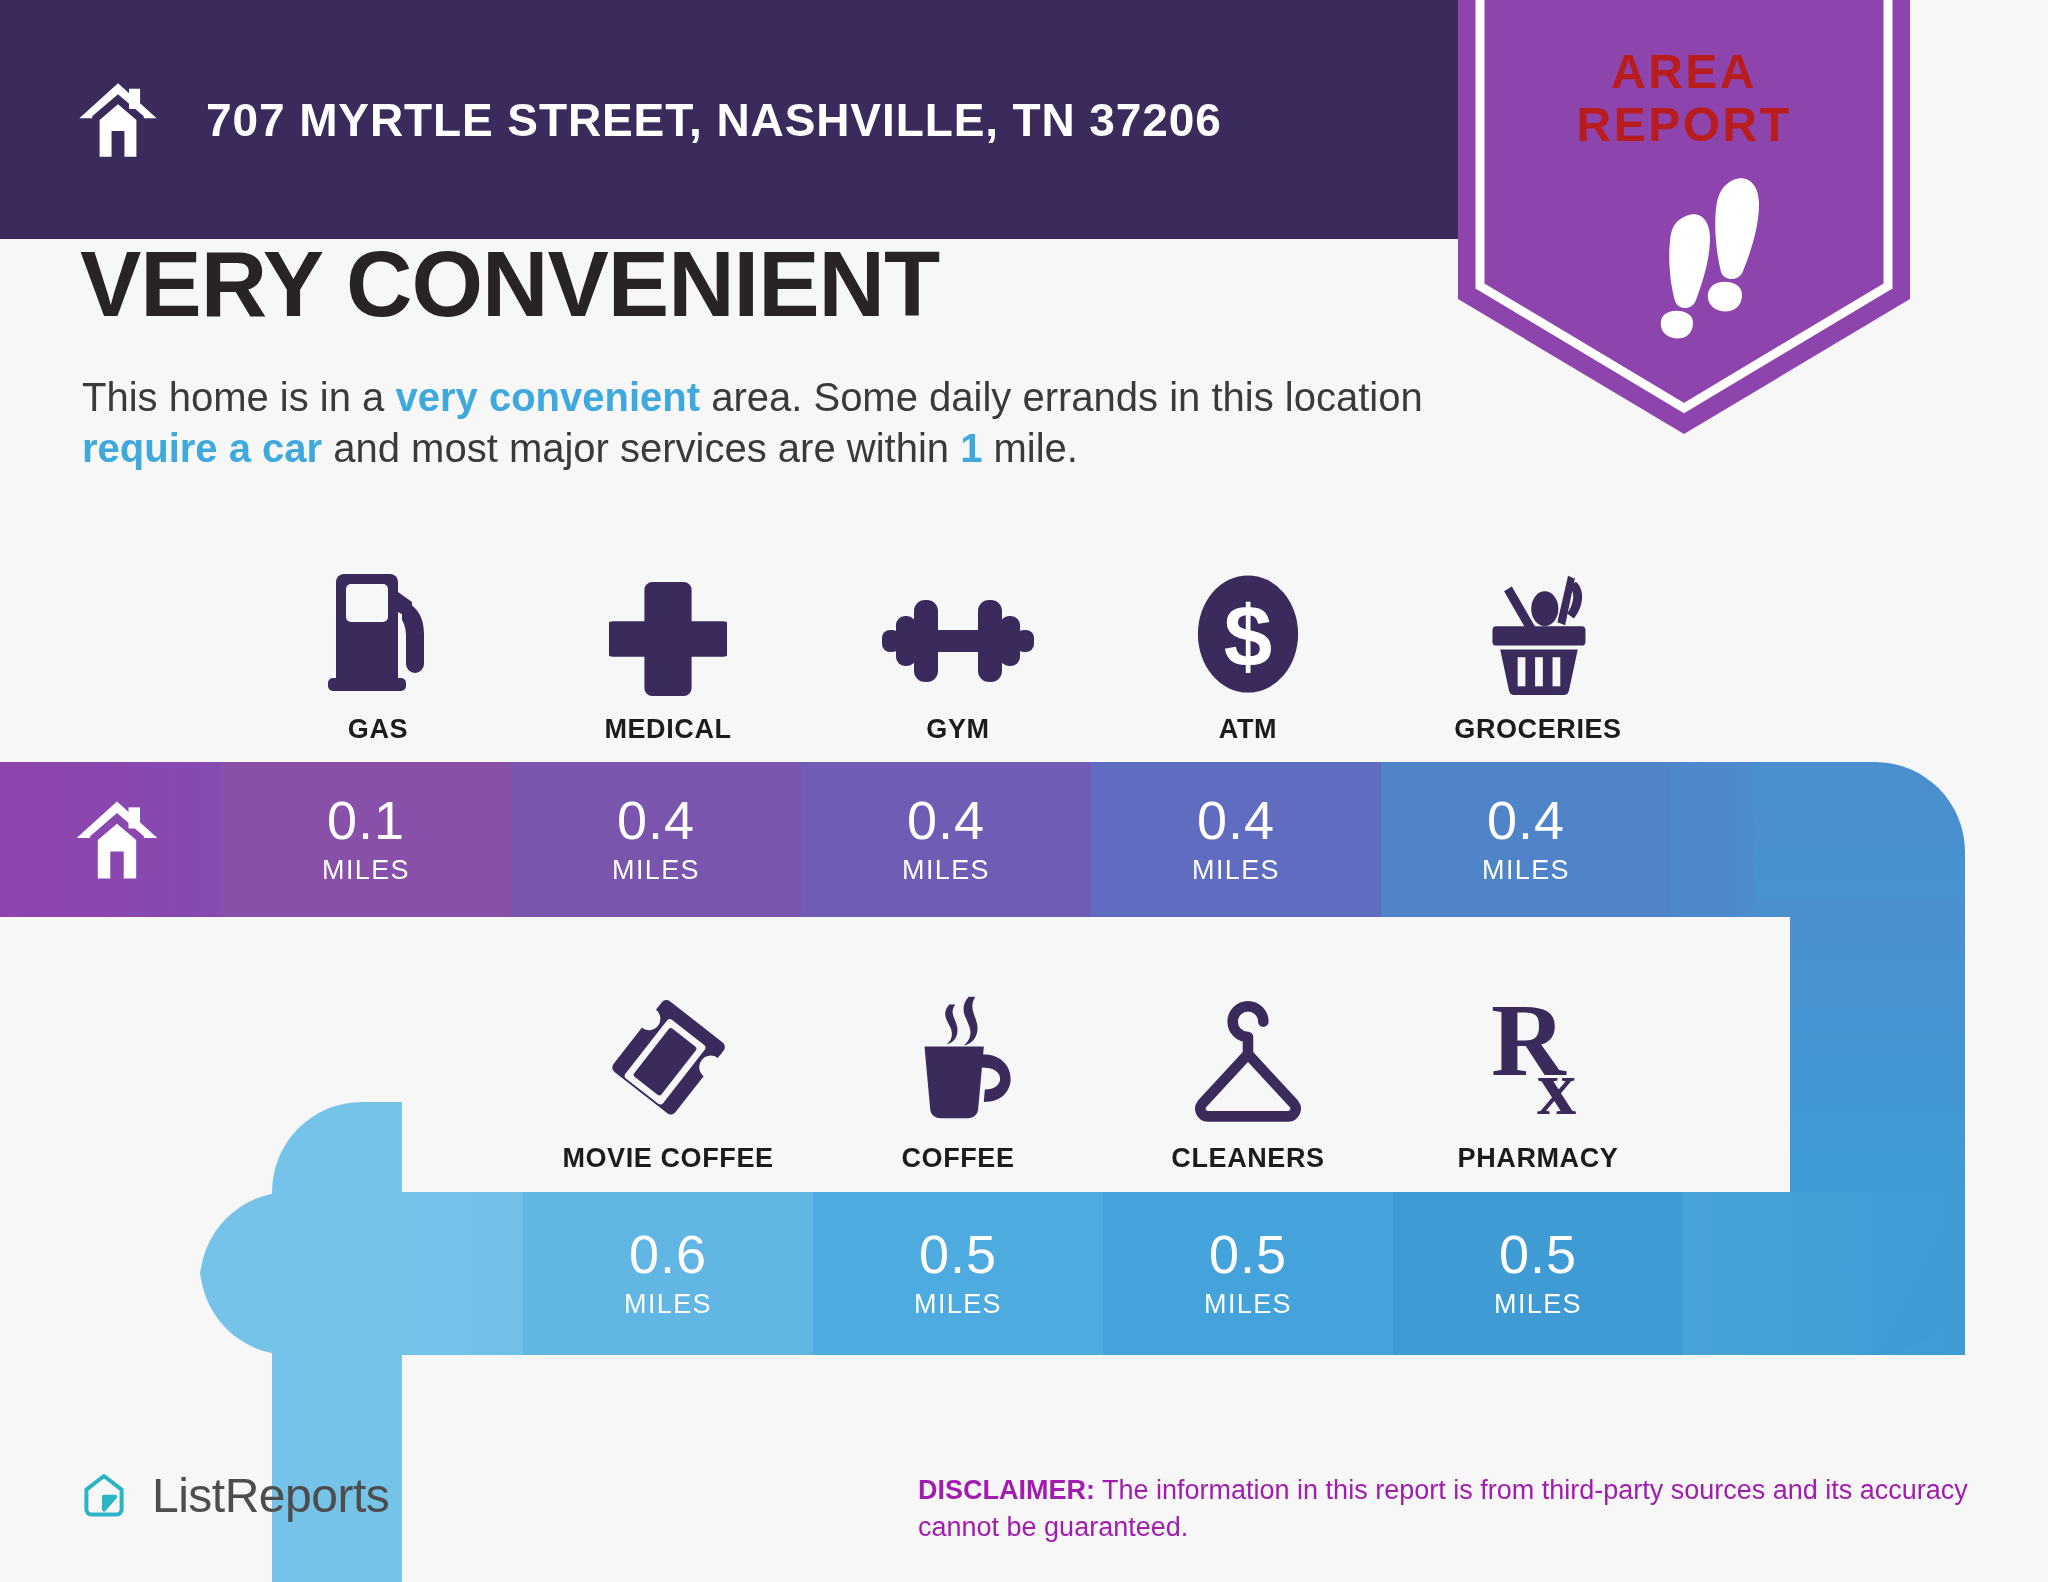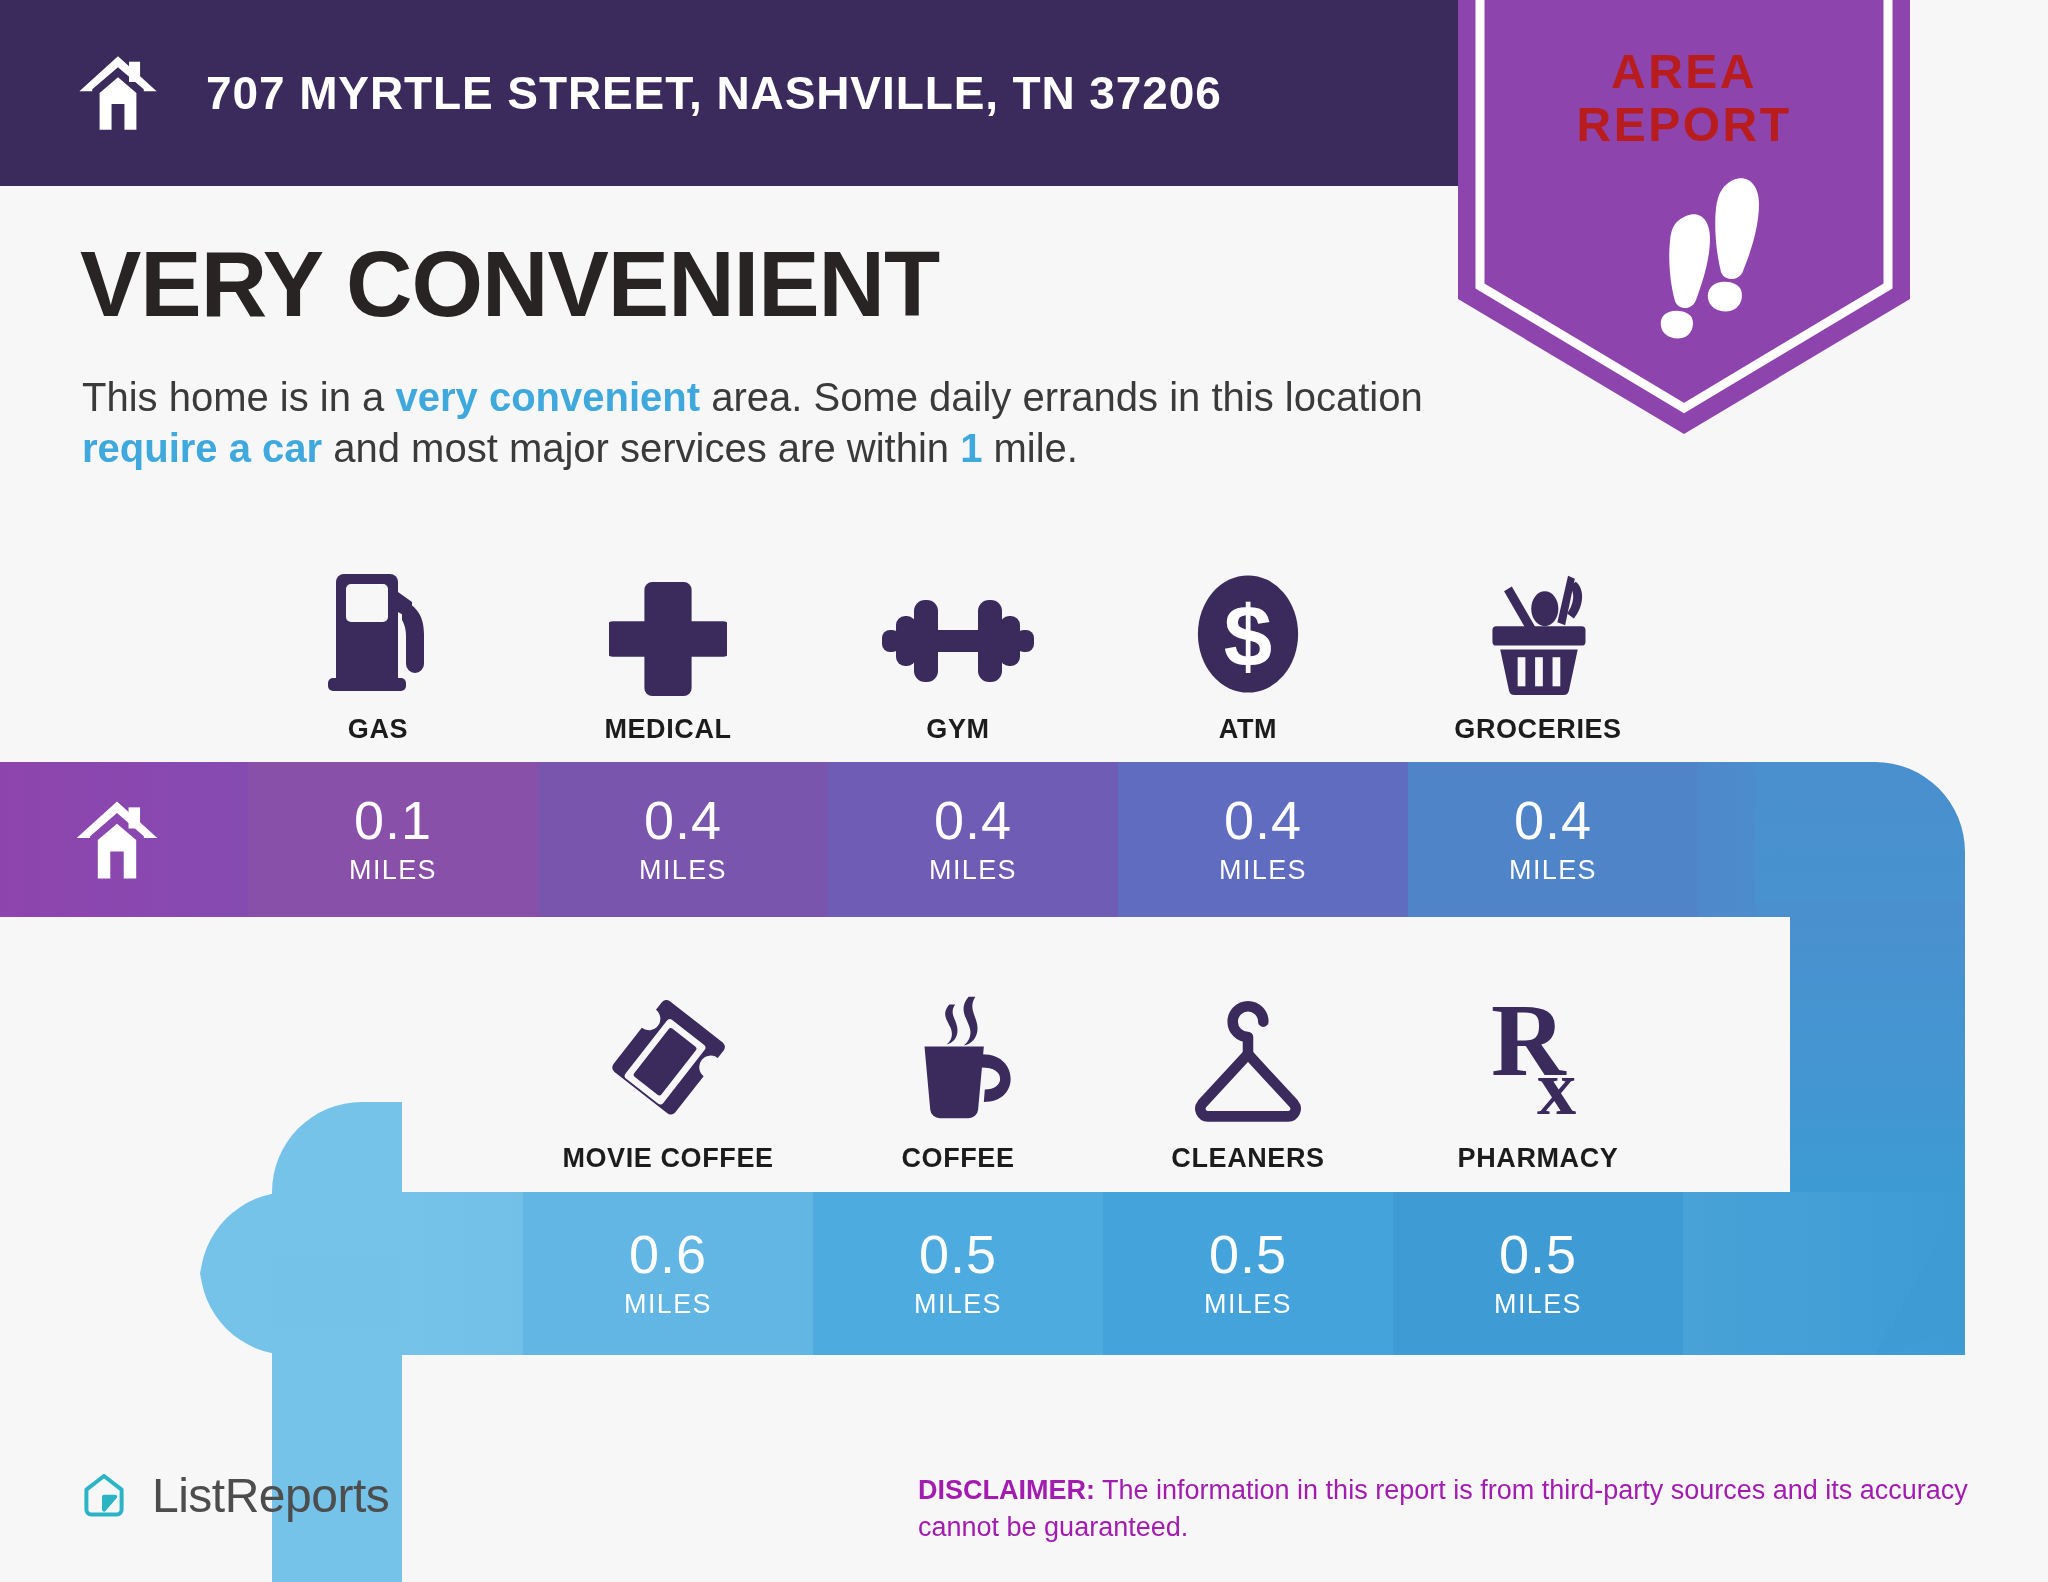--- a/index.html
+++ b/index.html
@@ -5,21 +5,21 @@
   html,body{margin:0;padding:0;background:#fff;}
   body{
     font-family:"Liberation Sans","DejaVu Sans",sans-serif;
     width:2048px;height:1582px;position:relative;overflow:hidden;
     background:#f7f7f8;
   }
   .stage{position:absolute;inset:0;width:2048px;height:1582px;overflow:hidden;background:#f7f7f8;}
 
   
   .header{
-    position:absolute;left:0;top:0;width:1492px;height:186px;
+    position:absolute;left:0;top:0;width:1492px;height:239px;
     background:#3b2b5c;display:flex;align-items:center;z-index:5;
   }
   .header .home-ico{margin-left:72px;width:92px;height:92px;flex:none;}
   .header .addr{
     margin-left:42px;color:#ffffff;font-size:46px;font-weight:700;
     letter-spacing:.9px;white-space:nowrap;
   }
 
   
   .badge{
@@ -55,21 +55,21 @@
   #icon-row-2{left:523px;top:985px;}
 
   
   .ribbon{position:absolute;left:0;top:0;width:2048px;height:1582px;z-index:1;}
 
   .cells{position:absolute;z-index:3;display:flex;}
   .cell{width:290px;height:155px;display:flex;flex-direction:column;
         align-items:center;justify-content:center;color:#fff;}
   .cell .num{font-size:54px;font-weight:400;line-height:1;letter-spacing:1px;}
   .cell .unit{font-size:27px;font-weight:400;margin-top:8px;letter-spacing:1.4px;}
-  #cells-row-1{left:248px;top:762px;}
+  #cells-row-1{left:221px;top:762px;}
   #cells-row-2{left:523px;top:1192px;}
 
   .homebadge{
     position:absolute;left:0;top:762px;width:233px;height:155px;z-index:3;
     display:flex;align-items:center;justify-content:center;
   }
 
   
   .logo{position:absolute;left:80px;top:1468px;display:flex;align-items:center;z-index:6;}
   .logo .mark{width:48px;height:48px;flex:none;}

